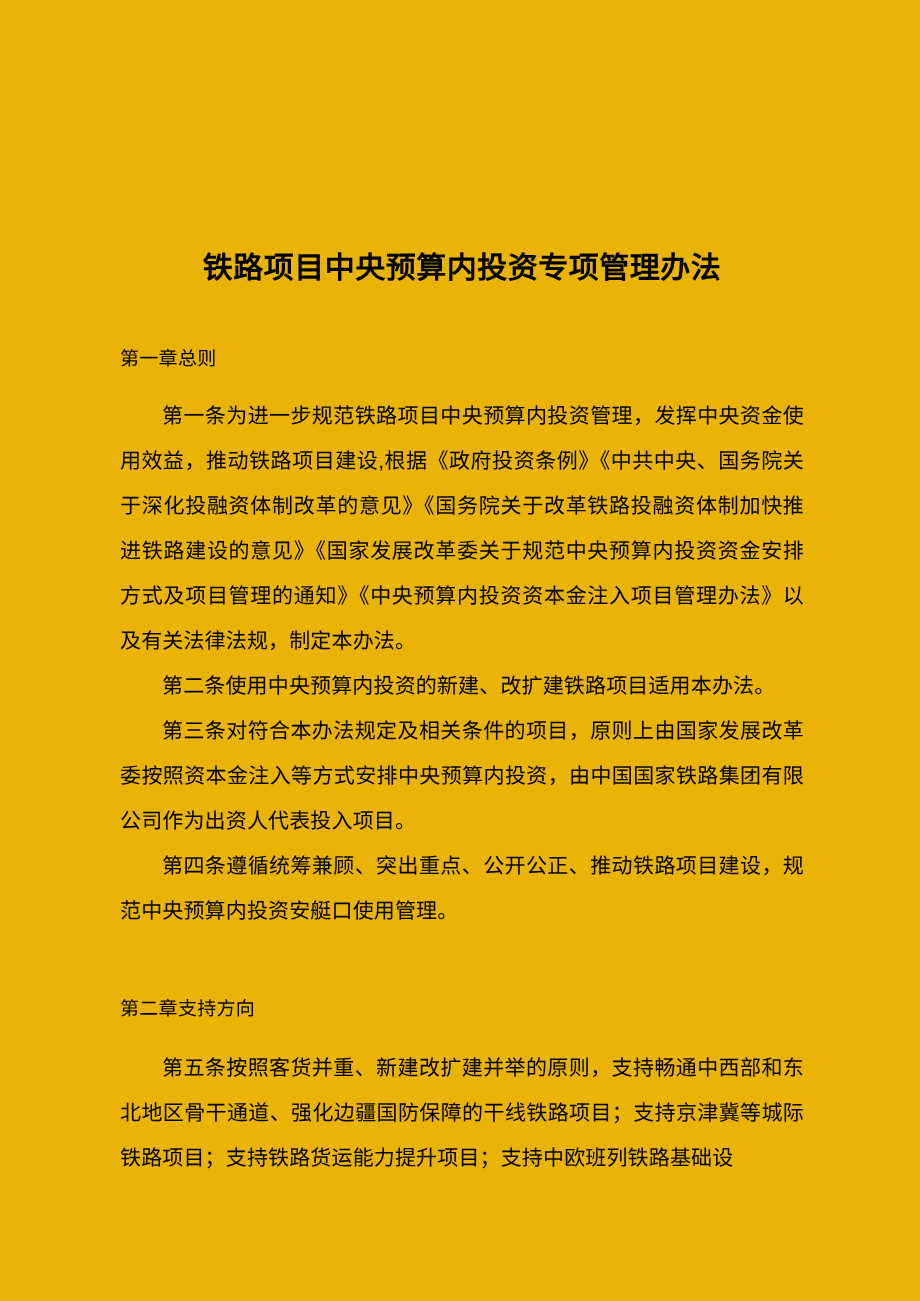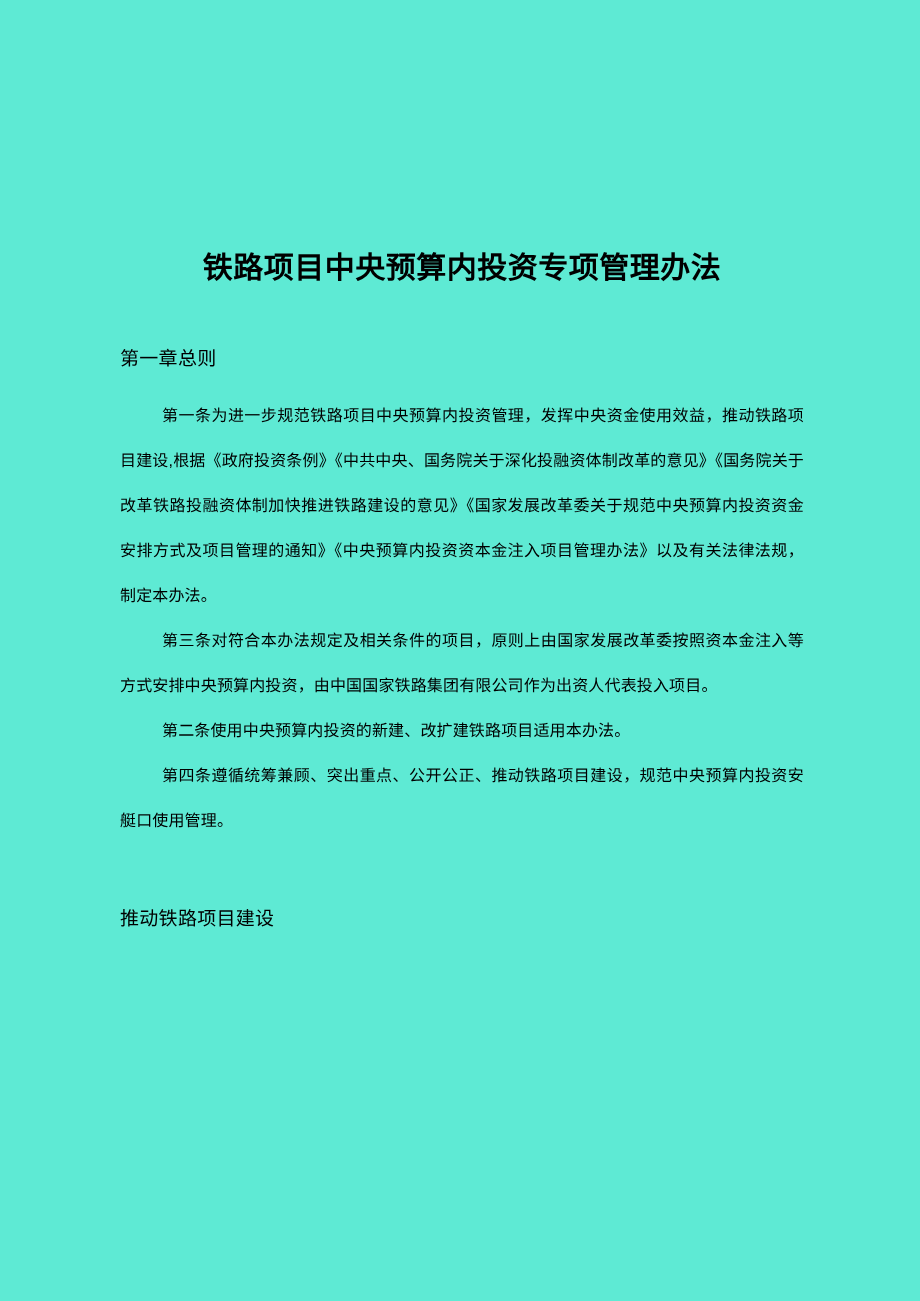--- a/index.html
+++ b/index.html
@@ -6,21 +6,21 @@
   html, body {
     margin: 0;
     padding: 0;
     background: #ffffff;
   }
 
   .page {
     position: relative;
     width: 920px;
     height: 1301px;
-    background: #5eead4;
+    background: #eab308;
     margin: 0 auto;
     overflow: hidden;
     box-sizing: border-box;
   }
 
   .doc-body {
     position: absolute;
     left: 120px;
     top: 0;
     width: 684px;
@@ -49,21 +49,21 @@
     font-weight: 400;
     letter-spacing: 0.3px;
   }
 
   .chapter-1 { padding-top: 57px; }
   .chapter-2 { padding-top: 63px; }
 
   
   .article {
     font-family: "Liberation Sans", "DejaVu Sans", sans-serif;
-    font-size: 16px;
+    font-size: 21px;
     line-height: 45px;
     color: #000000;
     text-align: justify;
     text-align-last: left;
     text-indent: 42px;
     margin: 0;
     letter-spacing: 0.15px;
     word-break: break-all;
   }
 
@@ -82,23 +82,26 @@
 
 <div class="page">
   <div class="doc-body">
 
     <h1 class="doc-title">铁路项目中央预算内投资专项管理办法</h1>
 
     <h2 class="chapter-heading chapter-1">第一章总则</h2>
 
     <p class="article article-first">第一条为进一步规范铁路项目中央预算内投资管理，发挥中央资金使用效益，推动铁路项目建设,根据《政府投资条例》《中共中央、国务院关于深化投融资体制改革的意见》《国务院关于改革铁路投融资体制加快推进铁路建设的意见》《国家发展改革委关于规范中央预算内投资资金安排方式及项目管理的通知》《中央预算内投资资本金注入项目管理办法》以及有关法律法规，制定本办法。</p>
 
+    <p class="article">第二条使用中央预算内投资的新建、改扩建铁路项目适用本办法。</p>
+
     <p class="article">第三条对符合本办法规定及相关条件的项目，原则上由国家发展改革委按照资本金注入等方式安排中央预算内投资，由中国国家铁路集团有限公司作为出资人代表投入项目。</p>
-
-    <p class="article">第二条使用中央预算内投资的新建、改扩建铁路项目适用本办法。</p>
 
     <p class="article">第四条遵循统筹兼顾、突出重点、公开公正、推动铁路项目建设，规范中央预算内投资安艇口使用管理。</p>
 
-    <h2 class="chapter-heading chapter-2">推动铁路项目建设</h2>
+    <h2 class="chapter-heading chapter-2">第二章支持方向</h2>
 
+    <div class="clip-bottom">
+      <p class="article article-ch2-first">第五条按照客货并重、新建改扩建并举的原则，支持畅通中西部和东北地区骨干通道、强化边疆国防保障的干线铁路项目；支持京津冀等城际铁路项目；支持铁路货运能力提升项目；支持中欧班列铁路基础设</p>
+    </div>
 
   </div>
 </div>
 
 </body></html>

